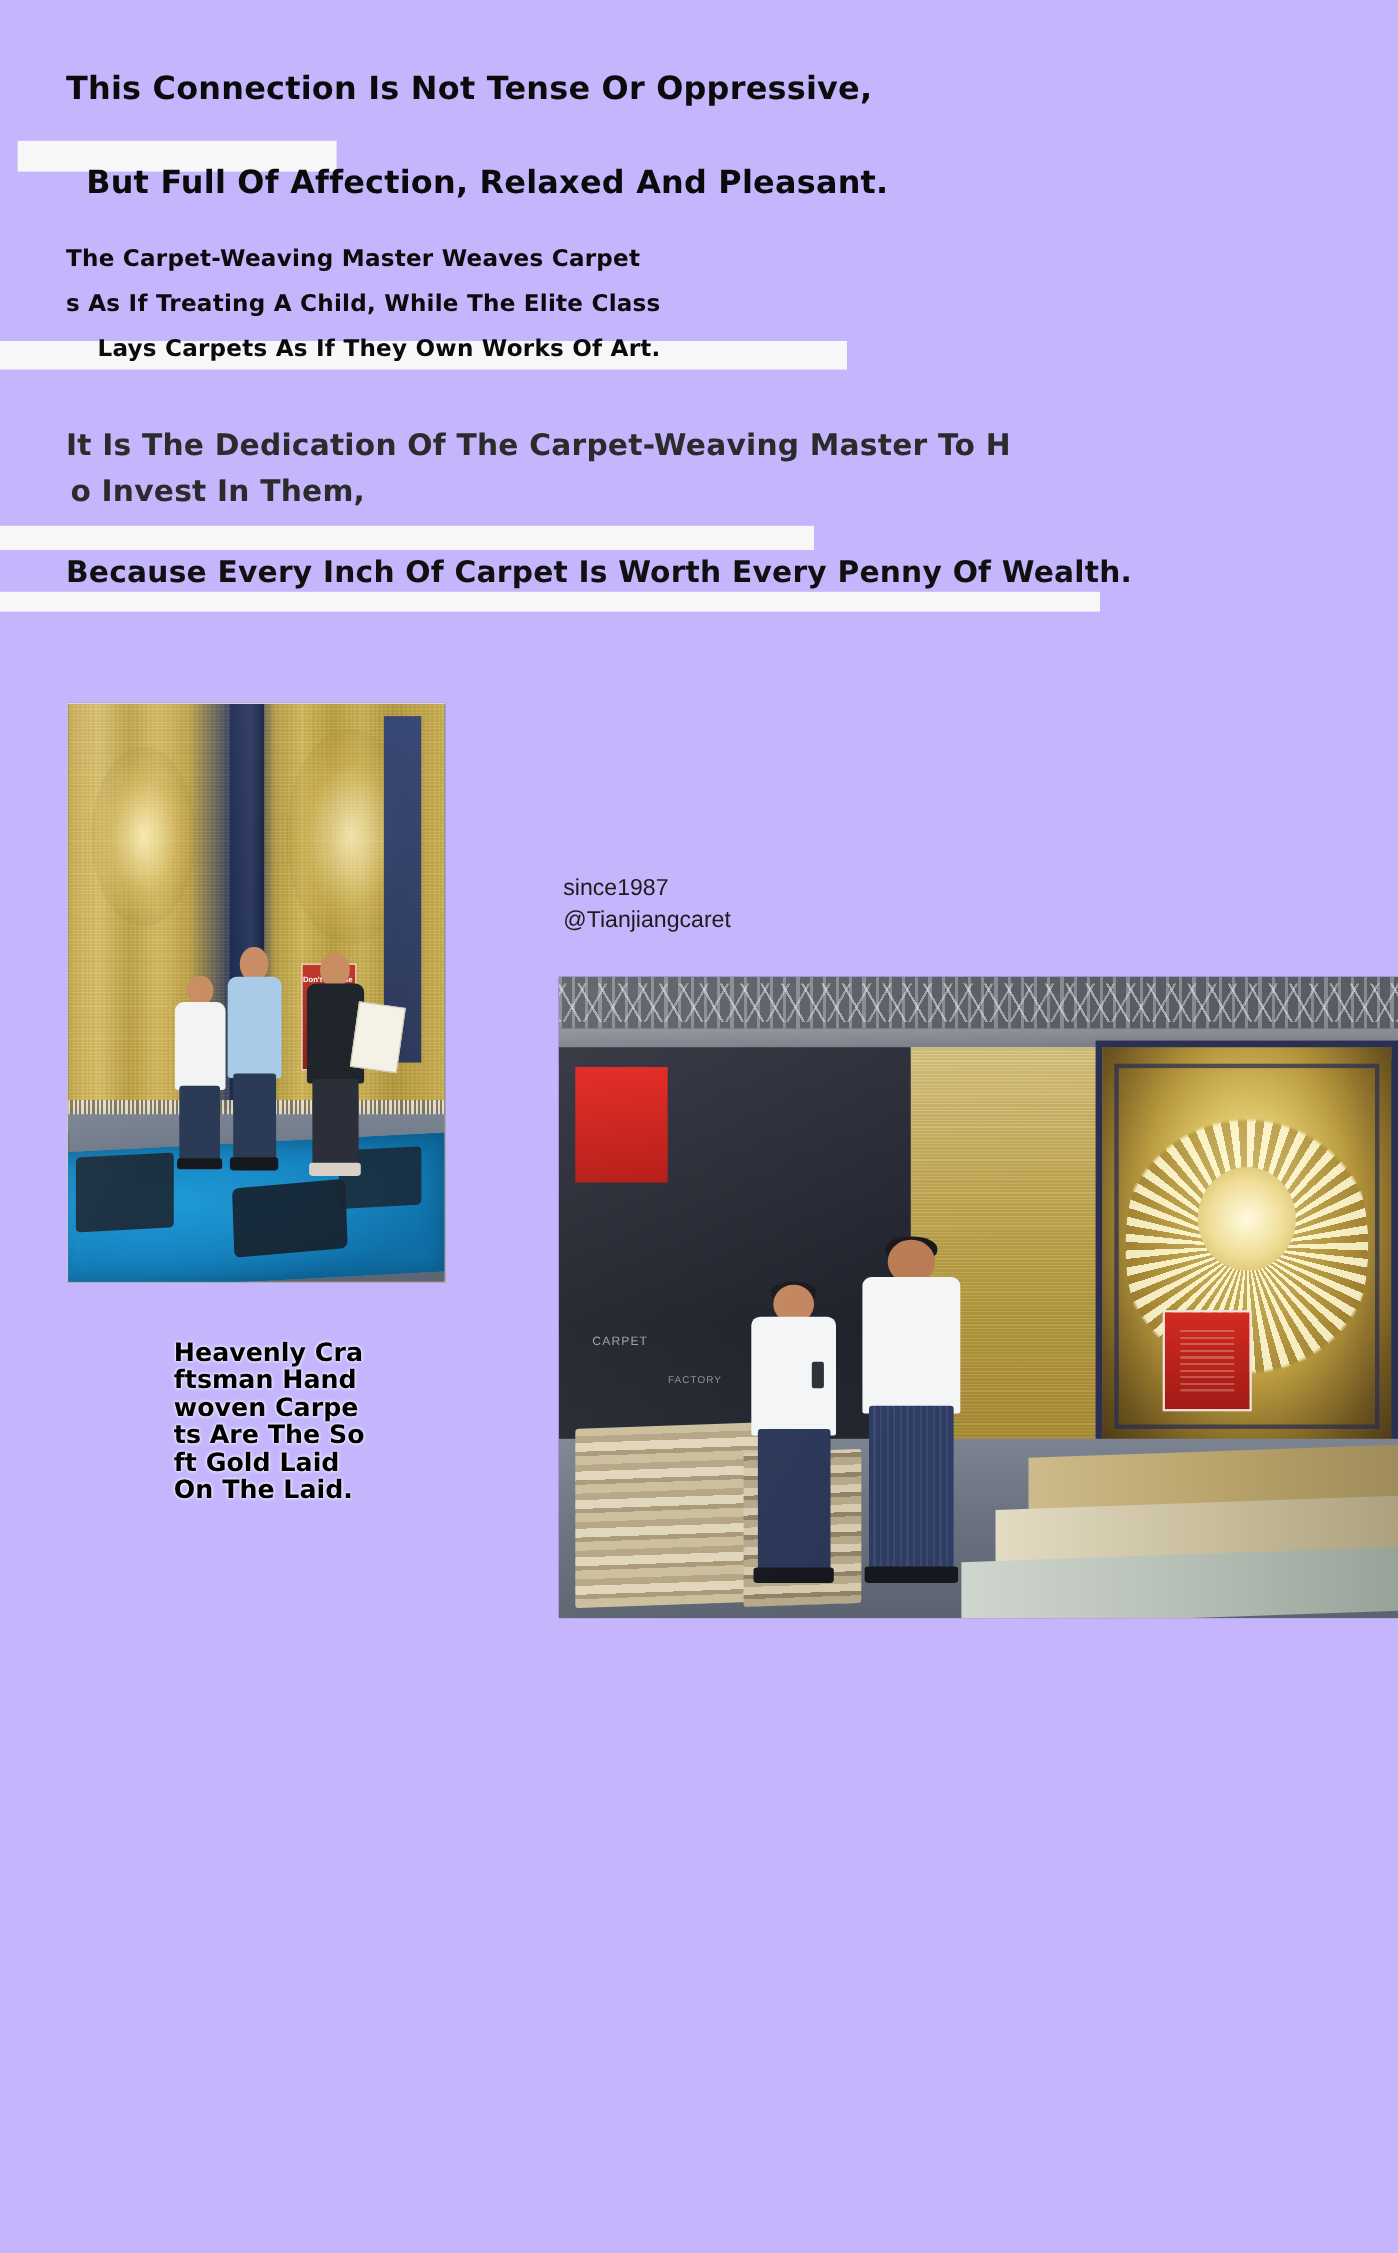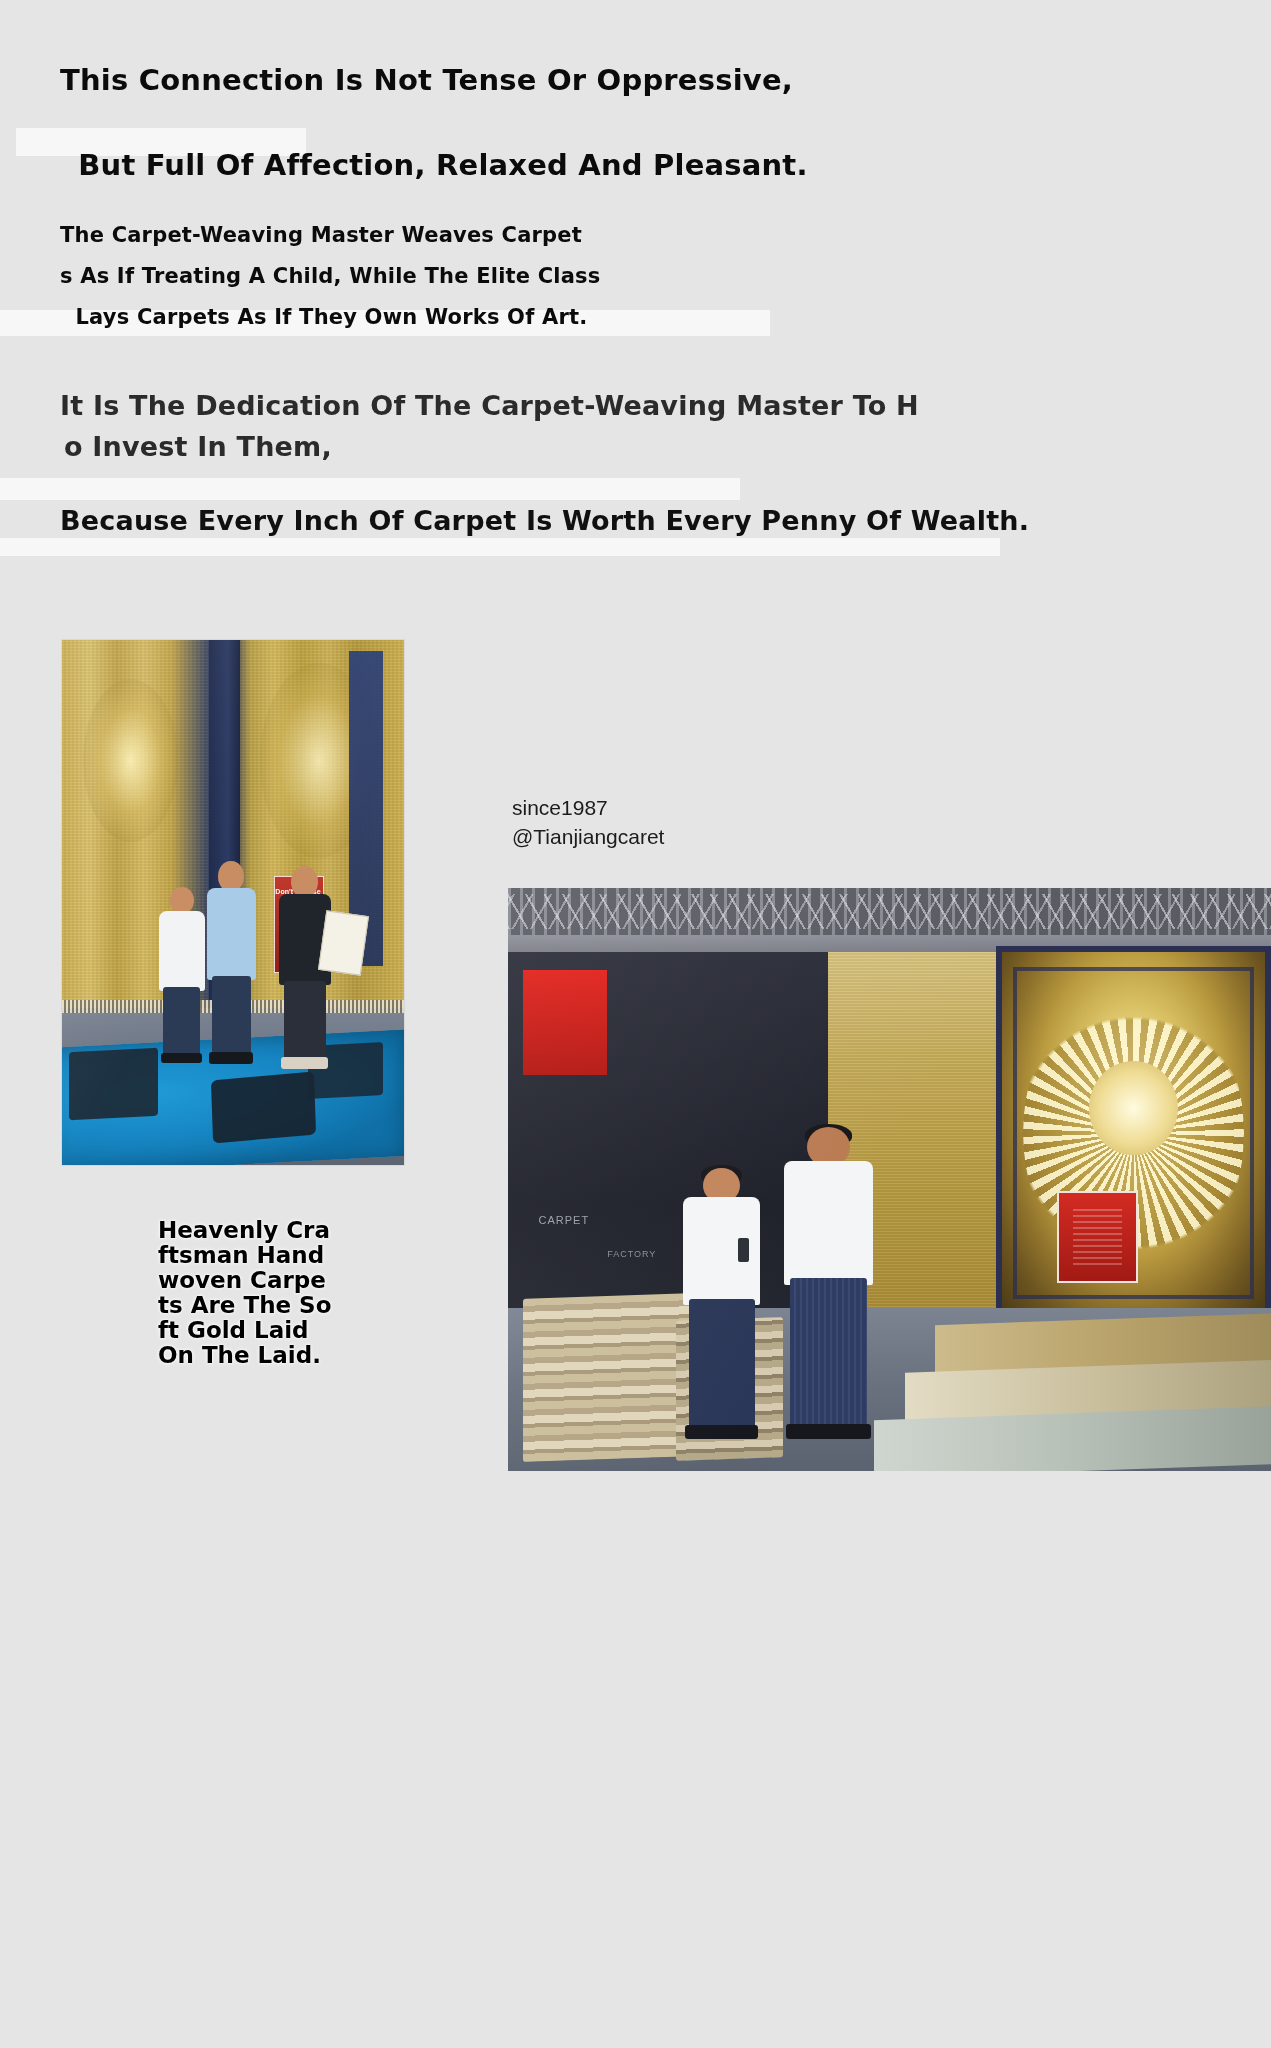--- a/index.html
+++ b/index.html
@@ -11,21 +11,21 @@
     width: 1271px;
     height: 2048px;
     position: relative;
     font-family: "DejaVu Sans", sans-serif;
     overflow: hidden;
   }
 
   .page {
     position: absolute;
     inset: 0;
-    background: #e5e5e5;
+    background: #c4b5fd;
   }
 
   
   .txt-block {
     position: absolute;
     font-weight: bold;
     color: #111111;
     letter-spacing: 0.2px;
   }
   .txt-block .line {
@@ -42,21 +42,21 @@
   }
   #block1 .line.l2 { padding-left: 8px; margin-top: 44px; }
 
   #block2 {
     left: 60px;
     top: 215px;
     font-size: 21px;
     line-height: 41px;
     color: #0b0b0b;
   }
-  #block2 .line.l3 { padding-left: 8px; }
+  #block2 .line.l3 { padding-left: 8px; text-align: right; }
 
   #block3 {
     left: 60px;
     top: 385px;
     font-size: 27px;
     line-height: 41px;
     color: #2b2b2b;
   }
   #block3 .line.l2,
   #block3 .line.l3 { padding-left: 4px; }

